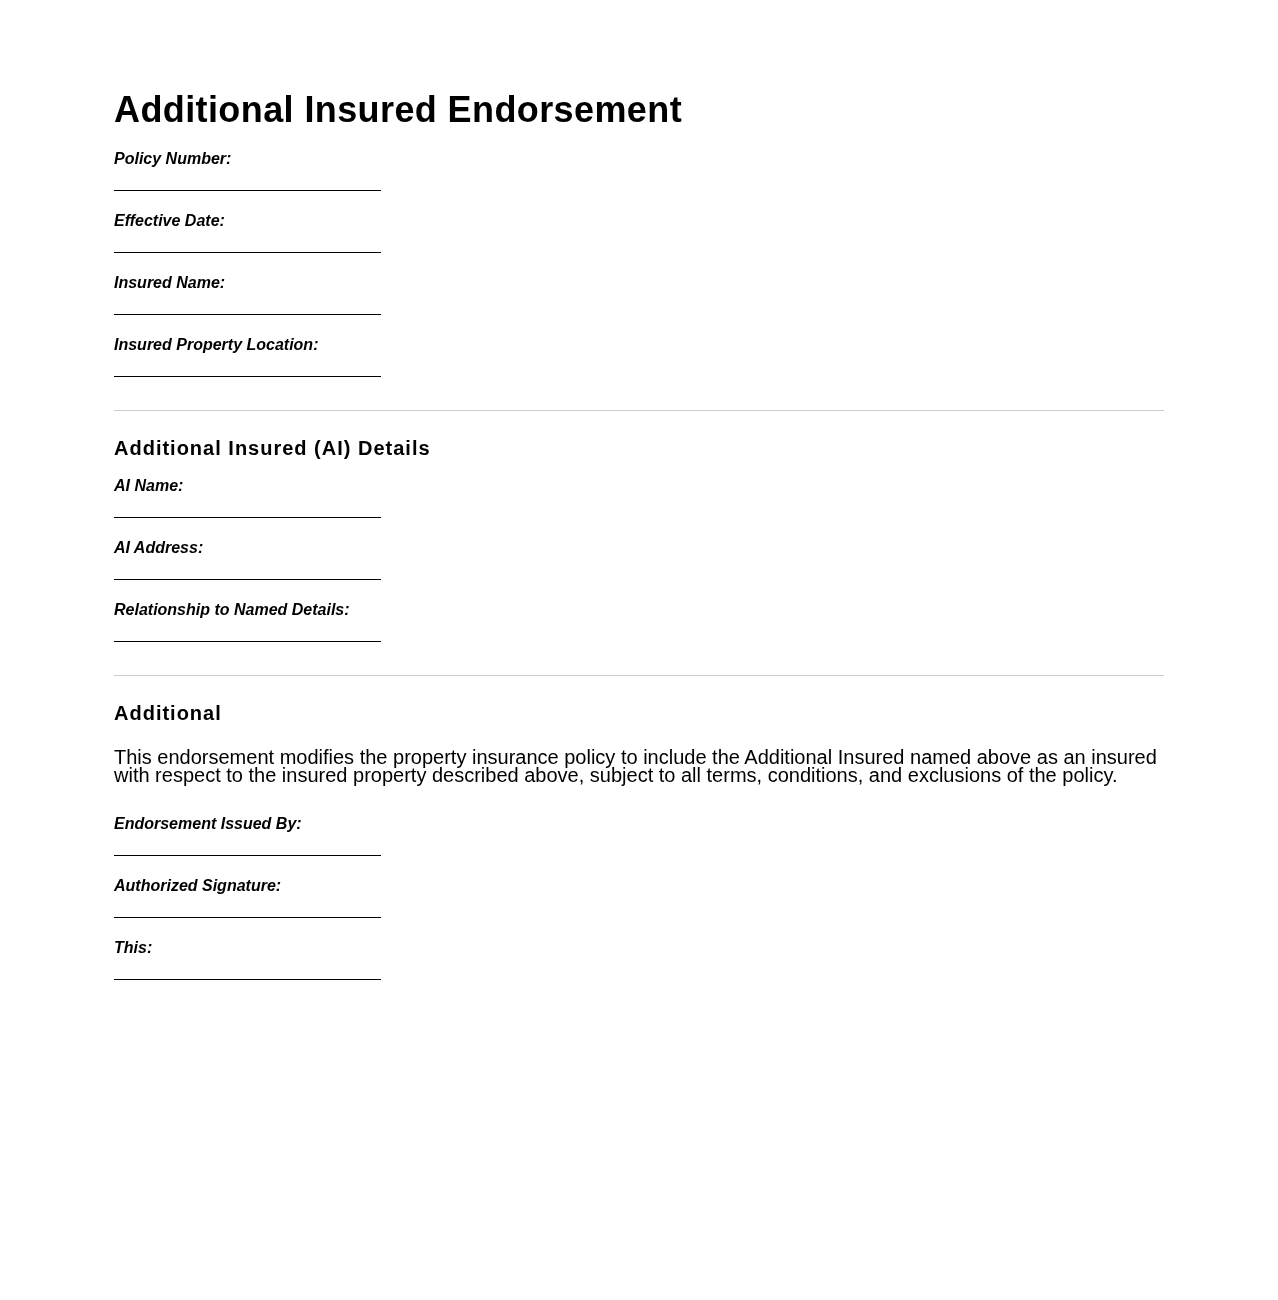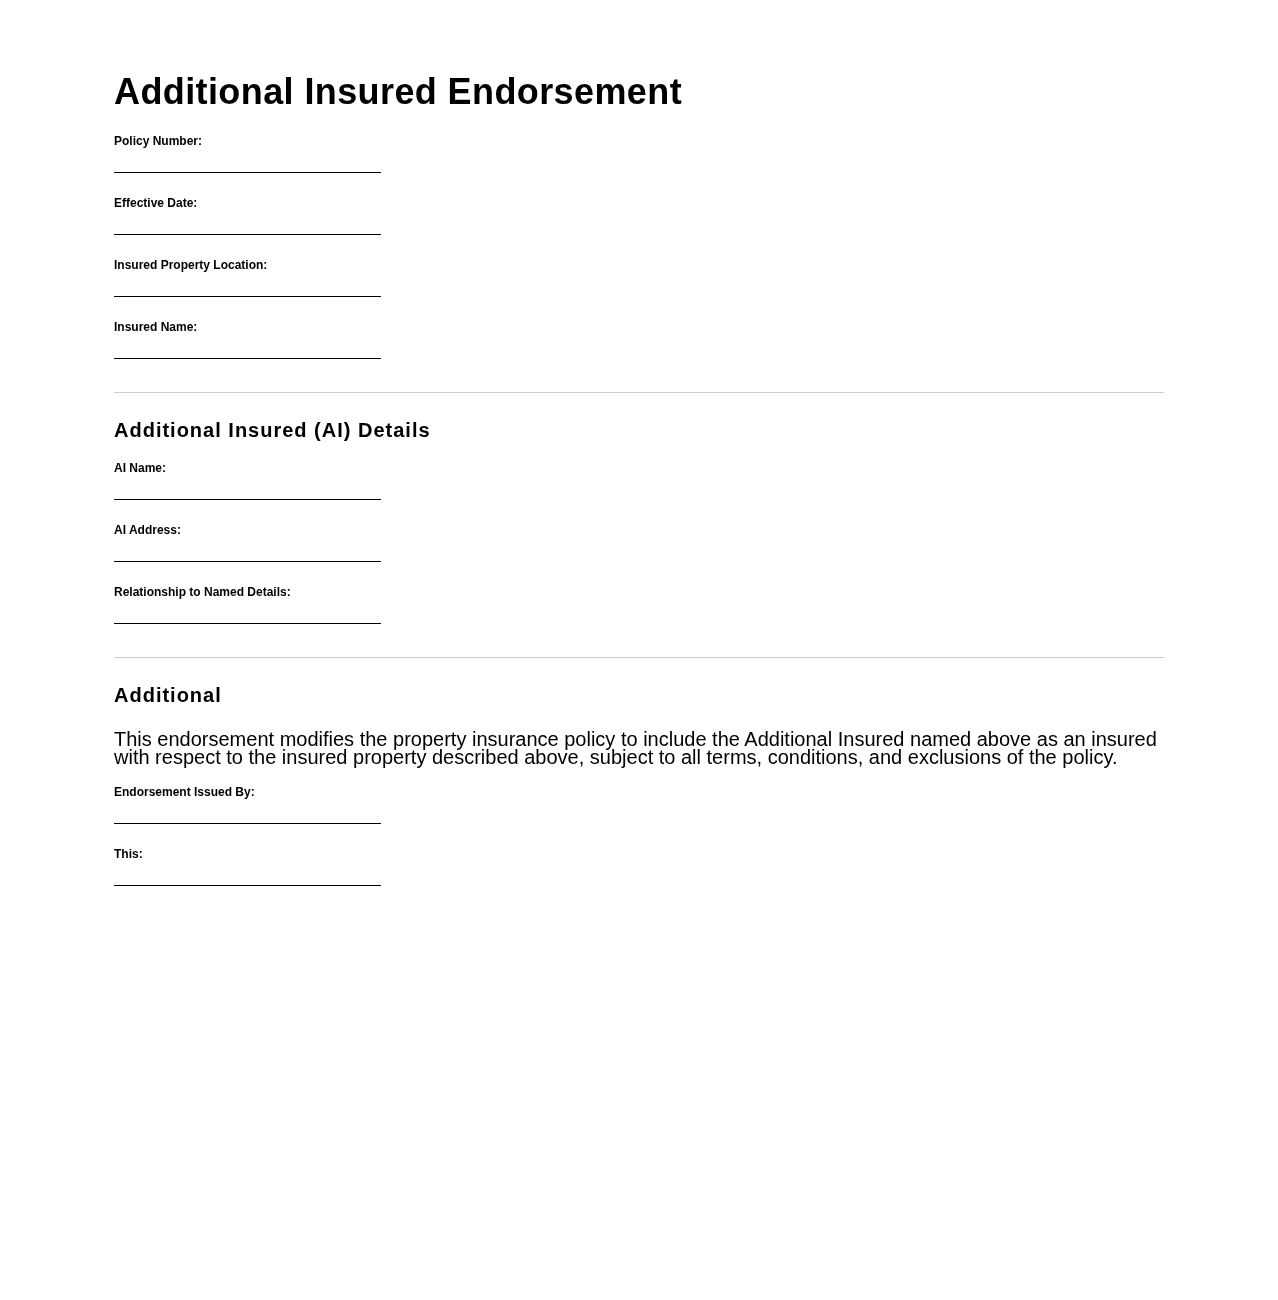--- a/index.html
+++ b/index.html
@@ -10,21 +10,21 @@
     body {
       width: 1278px;
       height: 1300px;
       font-family: "Liberation Sans", sans-serif;
       color: #000000;
     }
     .page {
       position: relative;
       margin-left: 114px;
       width: 1050px;
-      padding-top: 72px;
+      padding-top: 90px;
     }
     h1.doc-title {
       margin: 0;
       font-size: 36px;
       line-height: 40px;
       font-weight: bold;
       letter-spacing: 0.4px;
     }
     h2.section-title {
       margin: 23px 0 0 0;
@@ -37,23 +37,24 @@
       margin-top: 20px;
     }
     .section .field-list {
       margin-top: 15px;
     }
     .field + .field {
       margin-top: 21px;
     }
     .field-label {
       display: block;
-      font-size: 12px;
+      font-size: 16px;
       line-height: 18px;
       font-weight: bold;
+      font-style: italic;
     }
     .field-blank {
       display: block;
       width: 267px;
       height: 22px;
       border-bottom: 1px solid #000000;
       cursor: text;
     }
     hr.separator {
       border: none;
@@ -62,45 +63,45 @@
       margin: 33px 0 0 0;
       width: 1050px;
     }
     p.endorsement-text {
       margin: 21px 0 0 0;
       font-size: 20px;
       line-height: 18px;
       width: 1050px;
     }
     .signoff .field-list {
-      margin-top: 17px;
+      margin-top: 31px;
     }
   </style>
 </head>
 <body>
 
 <div class="page">
 
   <h1 class="doc-title">Additional Insured Endorsement</h1>
 
   <div class="field-list">
     <div class="field">
       <span class="field-label">Policy Number:</span>
       <span class="field-blank"></span>
     </div>
     <div class="field">
       <span class="field-label">Effective Date:</span>
       <span class="field-blank"></span>
     </div>
     <div class="field">
-      <span class="field-label">Insured Property Location:</span>
+      <span class="field-label">Insured Name:</span>
       <span class="field-blank"></span>
     </div>
     <div class="field">
-      <span class="field-label">Insured Name:</span>
+      <span class="field-label">Insured Property Location:</span>
       <span class="field-blank"></span>
     </div>
   </div>
 
   <hr class="separator">
 
   <div class="section">
     <h2 class="section-title">Additional Insured (AI) Details</h2>
     <div class="field-list">
       <div class="field">
@@ -122,19 +123,23 @@
 
   <div class="section signoff">
     <h2 class="section-title">Additional</h2>
     <p class="endorsement-text">This endorsement modifies the property insurance policy to include the Additional Insured named above as an insured with respect to the insured property described above, subject to all terms, conditions, and exclusions of the policy.</p>
     <div class="field-list">
       <div class="field">
         <span class="field-label">Endorsement Issued By:</span>
         <span class="field-blank"></span>
       </div>
       <div class="field">
+        <span class="field-label">Authorized Signature:</span>
+        <span class="field-blank"></span>
+      </div>
+      <div class="field">
         <span class="field-label">This:</span>
         <span class="field-blank"></span>
       </div>
     </div>
   </div>
 
 </div>
 
 </body></html>

